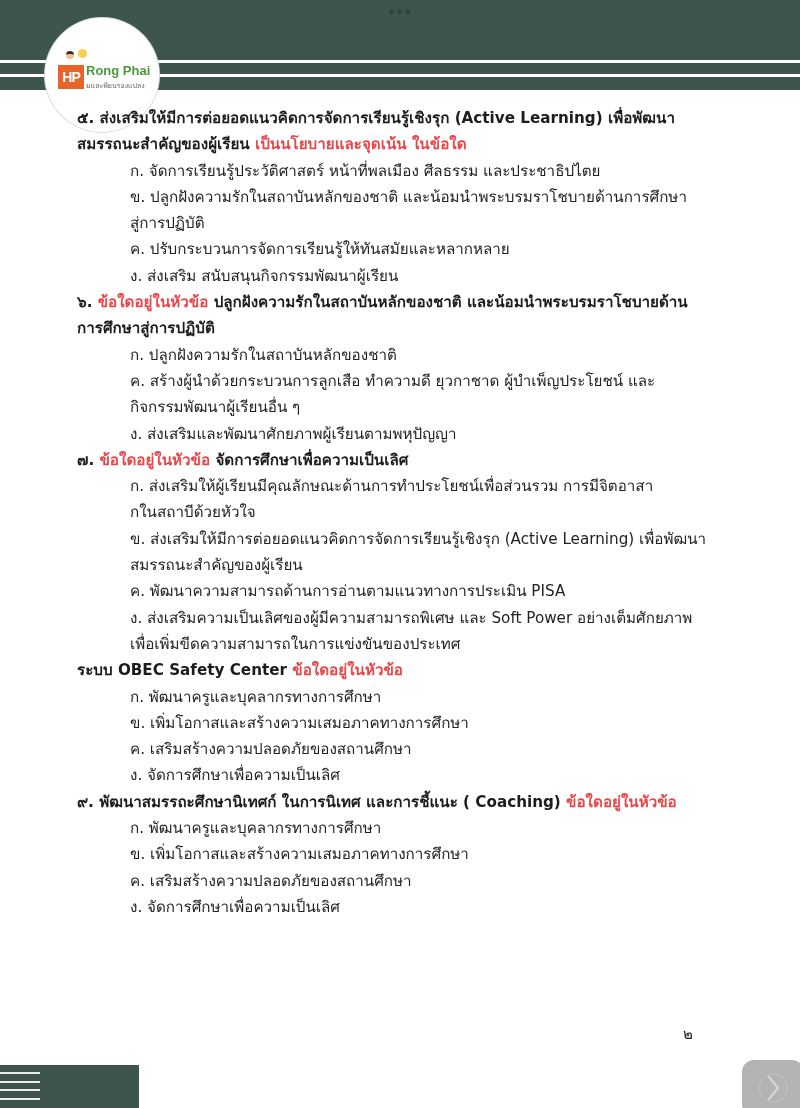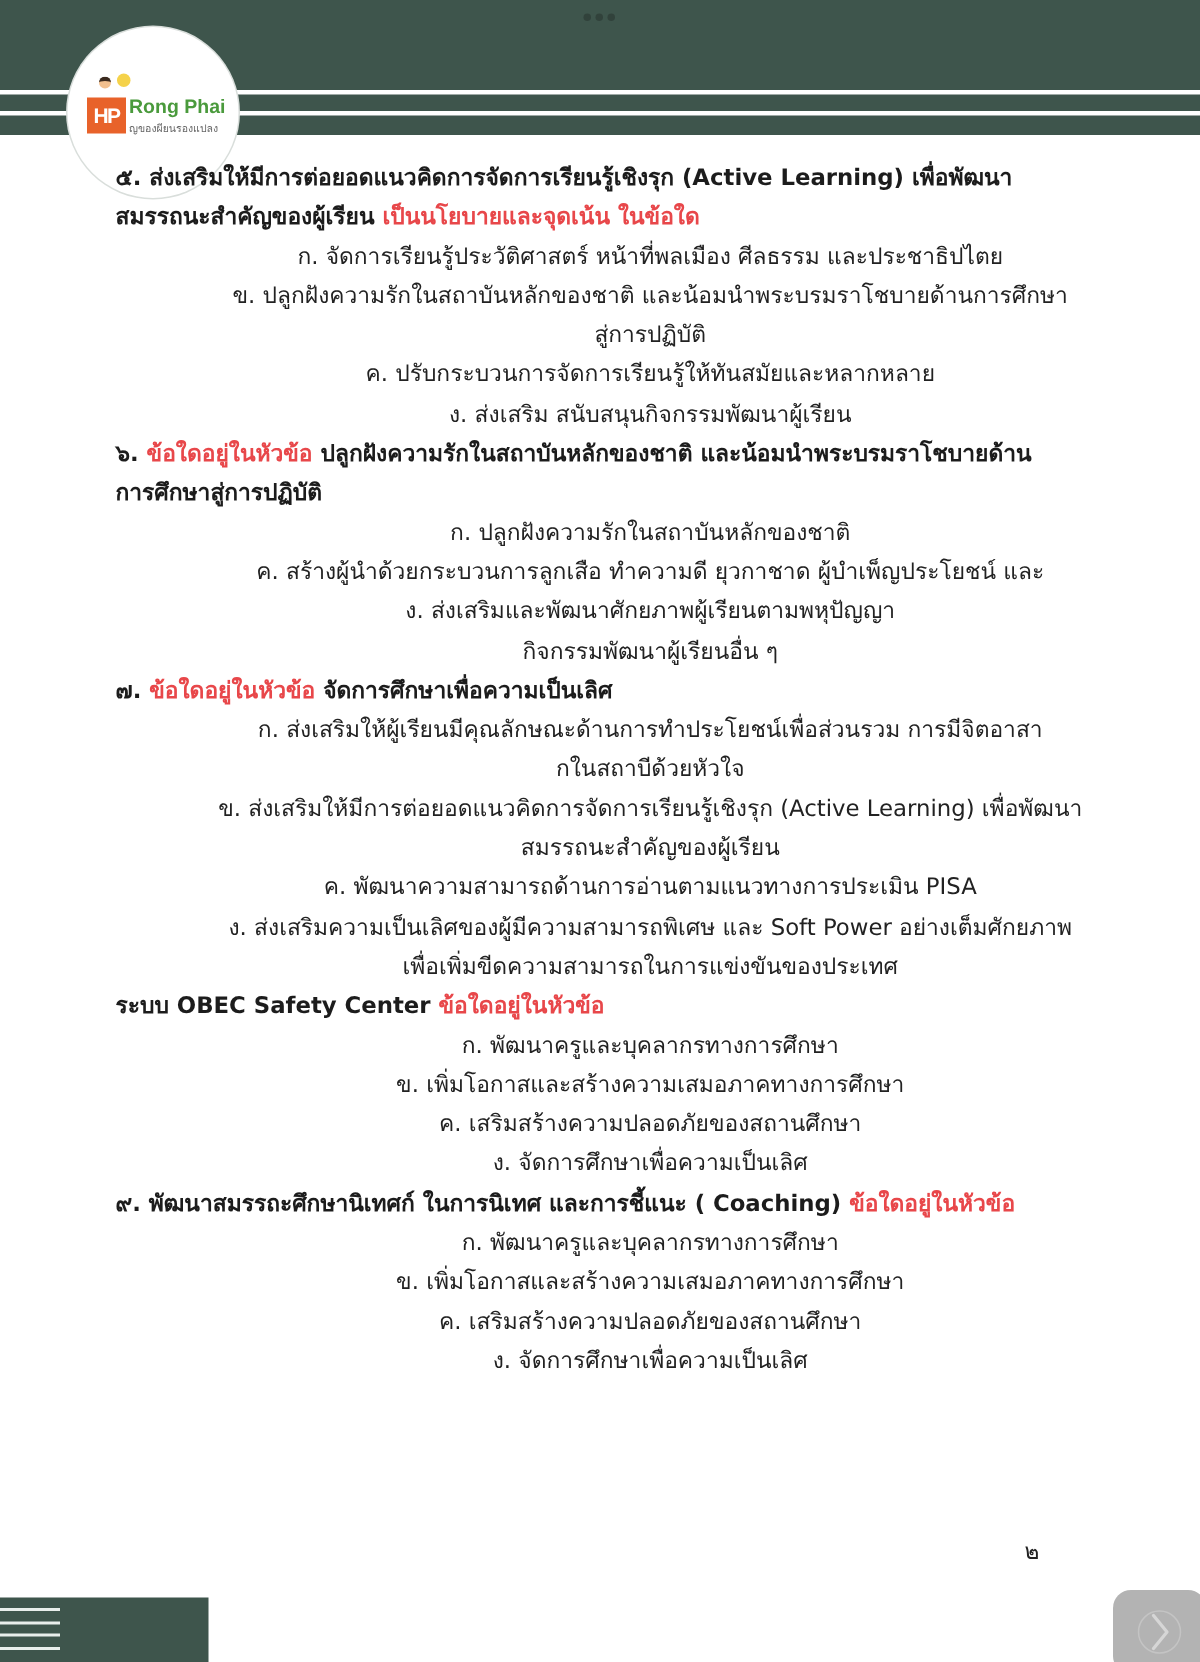--- a/index.html
+++ b/index.html
@@ -30,21 +30,21 @@
   .logo-person { position:absolute; left:12px; top:-6px; width:12px; height:14px; }
   .logo-person::before { content:""; position:absolute; left:2px; top:0; width:8px; height:8px; border-radius:50%; background:#f2c08f; border-top:3px solid #3b2a1e; box-sizing:border-box; }
   .logo-bulb { position:absolute; left:26px; top:-8px; width:9px; height:9px; border-radius:50%; background:#f5d24a; }
   .logo-title { position:absolute; left:34px; top:6px; font-size:13px; color:#4a9a3c; font-family:"Liberation Sans", sans-serif; font-weight:bold; white-space:nowrap; }
   .logo-sub { position:absolute; left:34px; top:23px; font-size:7px; color:#666; white-space:nowrap; }
 
   .content { position:absolute; left:77px; top:105px; width:660px; }
   .line { font-size:15.2px; line-height:26.3px; white-space:nowrap; }
   .q { font-weight:bold; }
   .red { color:var(--red); }
-  .opt { padding-left:53px; font-weight:normal; color:#222;text-align:center; }
+  .opt { padding-left:53px; font-weight:normal; color:#222; }
 
   .page-number { position:absolute; left:683px; top:1022px; font-size:15px; color:#222; }
 
   .footer-band { position:absolute; left:0; top:1065px; width:139px; height:43px; background:var(--green); }
   .footer-lines { position:absolute; left:0; top:1072px; width:40px; }
   .footer-lines span { display:block; height:2px; background:#e8eeeb; margin-bottom:6.5px; }
 
   .next-button {
     position:absolute; left:742px; top:1060px; width:62px; height:56px; border-radius:12px;
     background:#b3b3b3; display:flex; align-items:center; justify-content:center; cursor:pointer;
@@ -61,41 +61,41 @@
     <span></span>
     <span></span>
   </div>
 
 <div class="logo-circle">
   <div class="logo-inner">
     <div class="logo-person"></div>
     <div class="logo-bulb"></div>
     <div class="logo-mark">HP</div>
     <div class="logo-title">Rong Phai</div>
-    <div class="logo-sub">ญของผียนรองแปลง</div>
+    <div class="logo-sub">มและพียนรองแปลง</div>
   </div>
 </div>
 
 <div class="content" id="content">
     <div>
       <div class="line q"><span>๕. ส่งเสริมให้มีการต่อยอดแนวคิดการจัดการเรียนรู้เชิงรุก (Active Learning) เพื่อพัฒนา</span></div>
       <div class="line q"><span>สมรรถนะสำคัญของผู้เรียน </span><span class="red">เป็นนโยบายและจุดเน้น ในข้อใด</span></div>
       <div class="line opt">ก. จัดการเรียนรู้ประวัติศาสตร์ หน้าที่พลเมือง ศีลธรรม และประชาธิปไตย</div>
       <div class="line opt">ข. ปลูกฝังความรักในสถาบันหลักของชาติ และน้อมนำพระบรมราโชบายด้านการศึกษา</div>
       <div class="line opt">สู่การปฏิบัติ</div>
       <div class="line opt">ค. ปรับกระบวนการจัดการเรียนรู้ให้ทันสมัยและหลากหลาย</div>
       <div class="line opt">ง. ส่งเสริม สนับสนุนกิจกรรมพัฒนาผู้เรียน</div>
     </div>
     <div>
       <div class="line q"><span>๖. </span><span class="red">ข้อใดอยู่ในหัวข้อ</span><span> ปลูกฝังความรักในสถาบันหลักของชาติ และน้อมนำพระบรมราโชบายด้าน</span></div>
       <div class="line q"><span>การศึกษาสู่การปฏิบัติ</span></div>
       <div class="line opt">ก. ปลูกฝังความรักในสถาบันหลักของชาติ</div>
       <div class="line opt">ค. สร้างผู้นำด้วยกระบวนการลูกเสือ ทำความดี ยุวกาชาด ผู้บำเพ็ญประโยชน์ และ</div>
+      <div class="line opt">กิจกรรมพัฒนาผู้เรียนอื่น ๆ</div>
       <div class="line opt">ง. ส่งเสริมและพัฒนาศักยภาพผู้เรียนตามพหุปัญญา</div>
-      <div class="line opt">กิจกรรมพัฒนาผู้เรียนอื่น ๆ</div>
     </div>
     <div>
       <div class="line q"><span>๗. </span><span class="red">ข้อใดอยู่ในหัวข้อ</span><span> จัดการศึกษาเพื่อความเป็นเลิศ</span></div>
       <div class="line opt">ก. ส่งเสริมให้ผู้เรียนมีคุณลักษณะด้านการทำประโยชน์เพื่อส่วนรวม การมีจิตอาสา</div>
       <div class="line opt">กในสถาบีด้วยหัวใจ</div>
       <div class="line opt">ข. ส่งเสริมให้มีการต่อยอดแนวคิดการจัดการเรียนรู้เชิงรุก (Active Learning) เพื่อพัฒนา</div>
       <div class="line opt">สมรรถนะสำคัญของผู้เรียน</div>
       <div class="line opt">ค. พัฒนาความสามารถด้านการอ่านตามแนวทางการประเมิน PISA</div>
       <div class="line opt">ง. ส่งเสริมความเป็นเลิศของผู้มีความสามารถพิเศษ และ Soft Power อย่างเต็มศักยภาพ</div>
       <div class="line opt">เพื่อเพิ่มขีดความสามารถในการแข่งขันของประเทศ</div>

